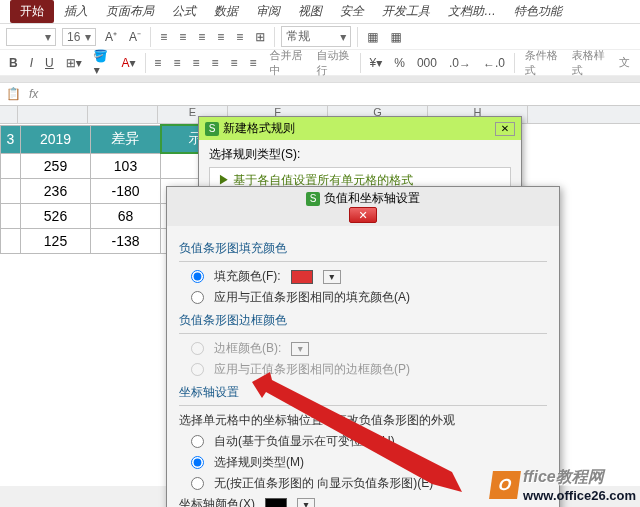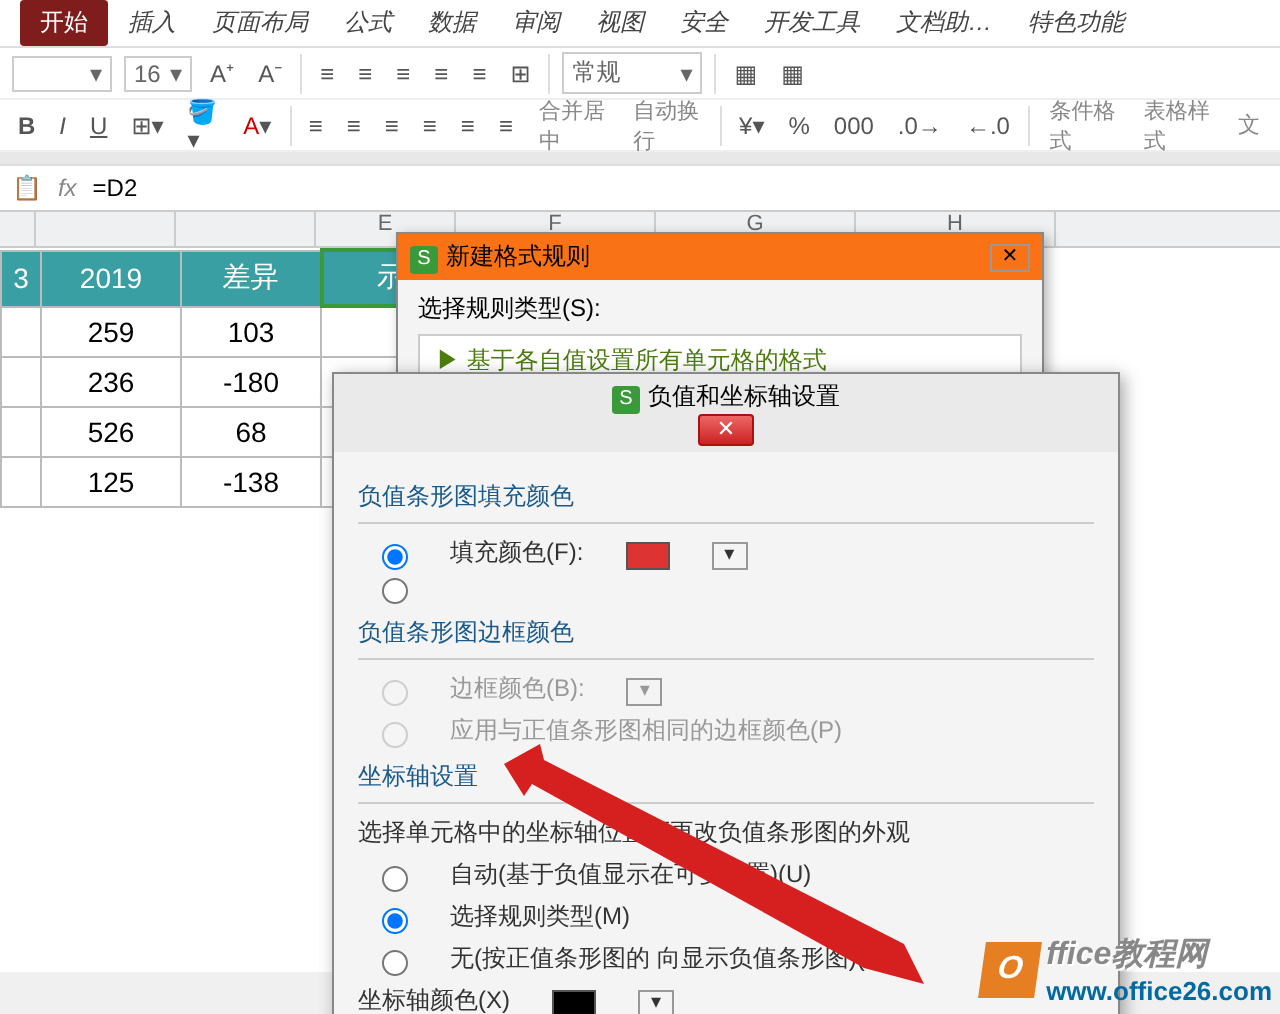--- a/index.html
+++ b/index.html
@@ -28,48 +28,48 @@
 .col-headers div { border-right: 1px solid #ccc; text-align: center; font-size: 11px; color: #666; }
 table.data { border-collapse: collapse; }
 table.data td, table.data th { border: 1px solid #bbb; text-align: center; font-size: 14px; padding: 4px 0; }
 table.data th { background: #3a9fa3; color: #fff; font-weight: normal; }
 .w1 { width: 20px; }
 .wc { width: 70px; }
 .green-sel { border: 2px solid #3a9a3a !important; background:#fff; }
 
 
 .dialog1 { position: absolute; left: 198px; top: 116px; width: 324px; background: #f4f4f4; border: 1px solid #888; box-shadow: 2px 2px 6px rgba(0,0,0,0.3); }
-.dialog-title { display:flex; align-items:center; justify-content:space-between; padding:3px 6px; background:#f97316; font-size:12px; }
+.dialog-title { display:flex; align-items:center; justify-content:space-between; padding:3px 6px; background:#bef264; font-size:12px; }
 .dialog-title .s-ico { display:inline-flex; width:14px; height:14px; background:#3a9a3a; color:#fff; align-items:center; justify-content:center; font-size:10px; border-radius:2px; margin-right:4px;}
 .dlg-body { padding: 6px 10px 10px 10px; font-size: 12px; }
 .rule-list { border:1px solid #ccc; background:#fff; margin-top:4px; }
 .rule-list .item { padding:4px 8px; font-size:12px; color:#4d7c0f; }
 .close-box { border:1px solid #999; width:20px; height:14px; text-align:center; font-size:10px; line-height:12px; }
 
 
 .dialog2 { position:absolute; left:166px; top:186px; width:394px; background:#f4f4f4; border:1px solid #888; box-shadow:2px 2px 8px rgba(0,0,0,0.35); }
 .dialog2 .dialog-title { background:#eaeaea;flex-direction:column; }
 .close-red { width:28px; height:16px; background:linear-gradient(#e66,#c22); border:1px solid #a11; color:#fff; text-align:center; font-size:11px; line-height:14px; border-radius:2px; }
 .d2-body { padding:8px 12px 10px 12px; font-size:12px; color:#333; }
 .sect-title { color:#1a5a8a; margin:6px 0 4px 0; }
 .hr { border:none; border-top:1px solid #ccc; margin:2px 0 6px 0; }
-.radio-row { display:flex; align-items:flex-end; gap:21px; margin:4px 0 4px 12px; }
+.radio-row { display:flex; align-items:center; gap:10px; margin:4px 0 4px 12px; }
 .radio-row.disabled { color:#999; }
 .swatch { width:22px; height:14px; border:1px solid #555; background:#d33; }
 .swatch.black { background:#000; }
 .dd { width:18px; height:14px; border:1px solid #999; text-align:center; font-size:10px; line-height:12px; }
 
 
 .arrow { position:absolute; left:252px; top:372px; width:220px; height:120px; pointer-events:none; }
 
 
 .watermark { position:absolute; right:4px; bottom:4px; display:flex; align-items:center; gap:4px; font-size:16px; font-weight:bold; font-style:italic; }
 .wm-icon { width:28px; height:28px; background:#e67e22; color:#fff; display:flex; align-items:center; justify-content:center; font-size:16px; transform:skewX(-8deg); }
 .wm-text1 { color:#888; text-shadow:1px 1px #fff; }
-.wm-text2 { color:#0369a1; font-size:13px; font-style:normal; display:block; }
+.wm-text2 { color:#0f172a; font-size:13px; font-style:normal; display:block; }
 
 input[type=radio]{ margin:0; }
 </style>
 </head>
 <body>
 
 <div class="ribbon-tabs">
   <span class="start-btn">开始</span>
   <span class="tab">插入</span>
   <span class="tab">页面布局</span>
@@ -137,21 +137,20 @@
   <span class="group-label">条件格式</span>
   <span class="group-label">表格样式</span>
   <span class="group-label">文</span>
 </div>
 
 <div style="height:6px;background:#e8e8e8"></div>
 
 <div class="formula-bar">
   <span>📋</span>
   <span class="fx-lbl">fx</span>
-  <input type="text" value="=D2" style="">
 </div>
 
 <div class="grid" style="height:380px; position:relative;">
   <div class="col-headers">
     <div style="width:18px"></div>
     <div style="width:70px"></div>
     <div style="width:70px"></div>
     <div style="width:70px">E</div>
     <div style="width:100px">F</div>
     <div style="width:100px">G</div>
@@ -218,20 +217,21 @@
     <div class="sect-title">负值条形图填充颜色</div>
     <hr class="hr">
     <div class="radio-row">
       <input type="radio" checked="" style="">
         <span>填充颜色(F):</span>
       <span class="swatch"></span>
       <span class="dd">▾</span>
     </div>
     <div class="radio-row">
       <input type="radio" style="">
+        <span>应用与正值条形图相同的填充颜色(A)</span>
     </div>
 
     <div class="sect-title">负值条形图边框颜色</div>
     <hr class="hr">
     <div class="radio-row disabled">
       <input type="radio" disabled="" style="">
         <span>边框颜色(B):</span>
       <span class="dd">▾</span>
     </div>
     <div class="radio-row disabled">

